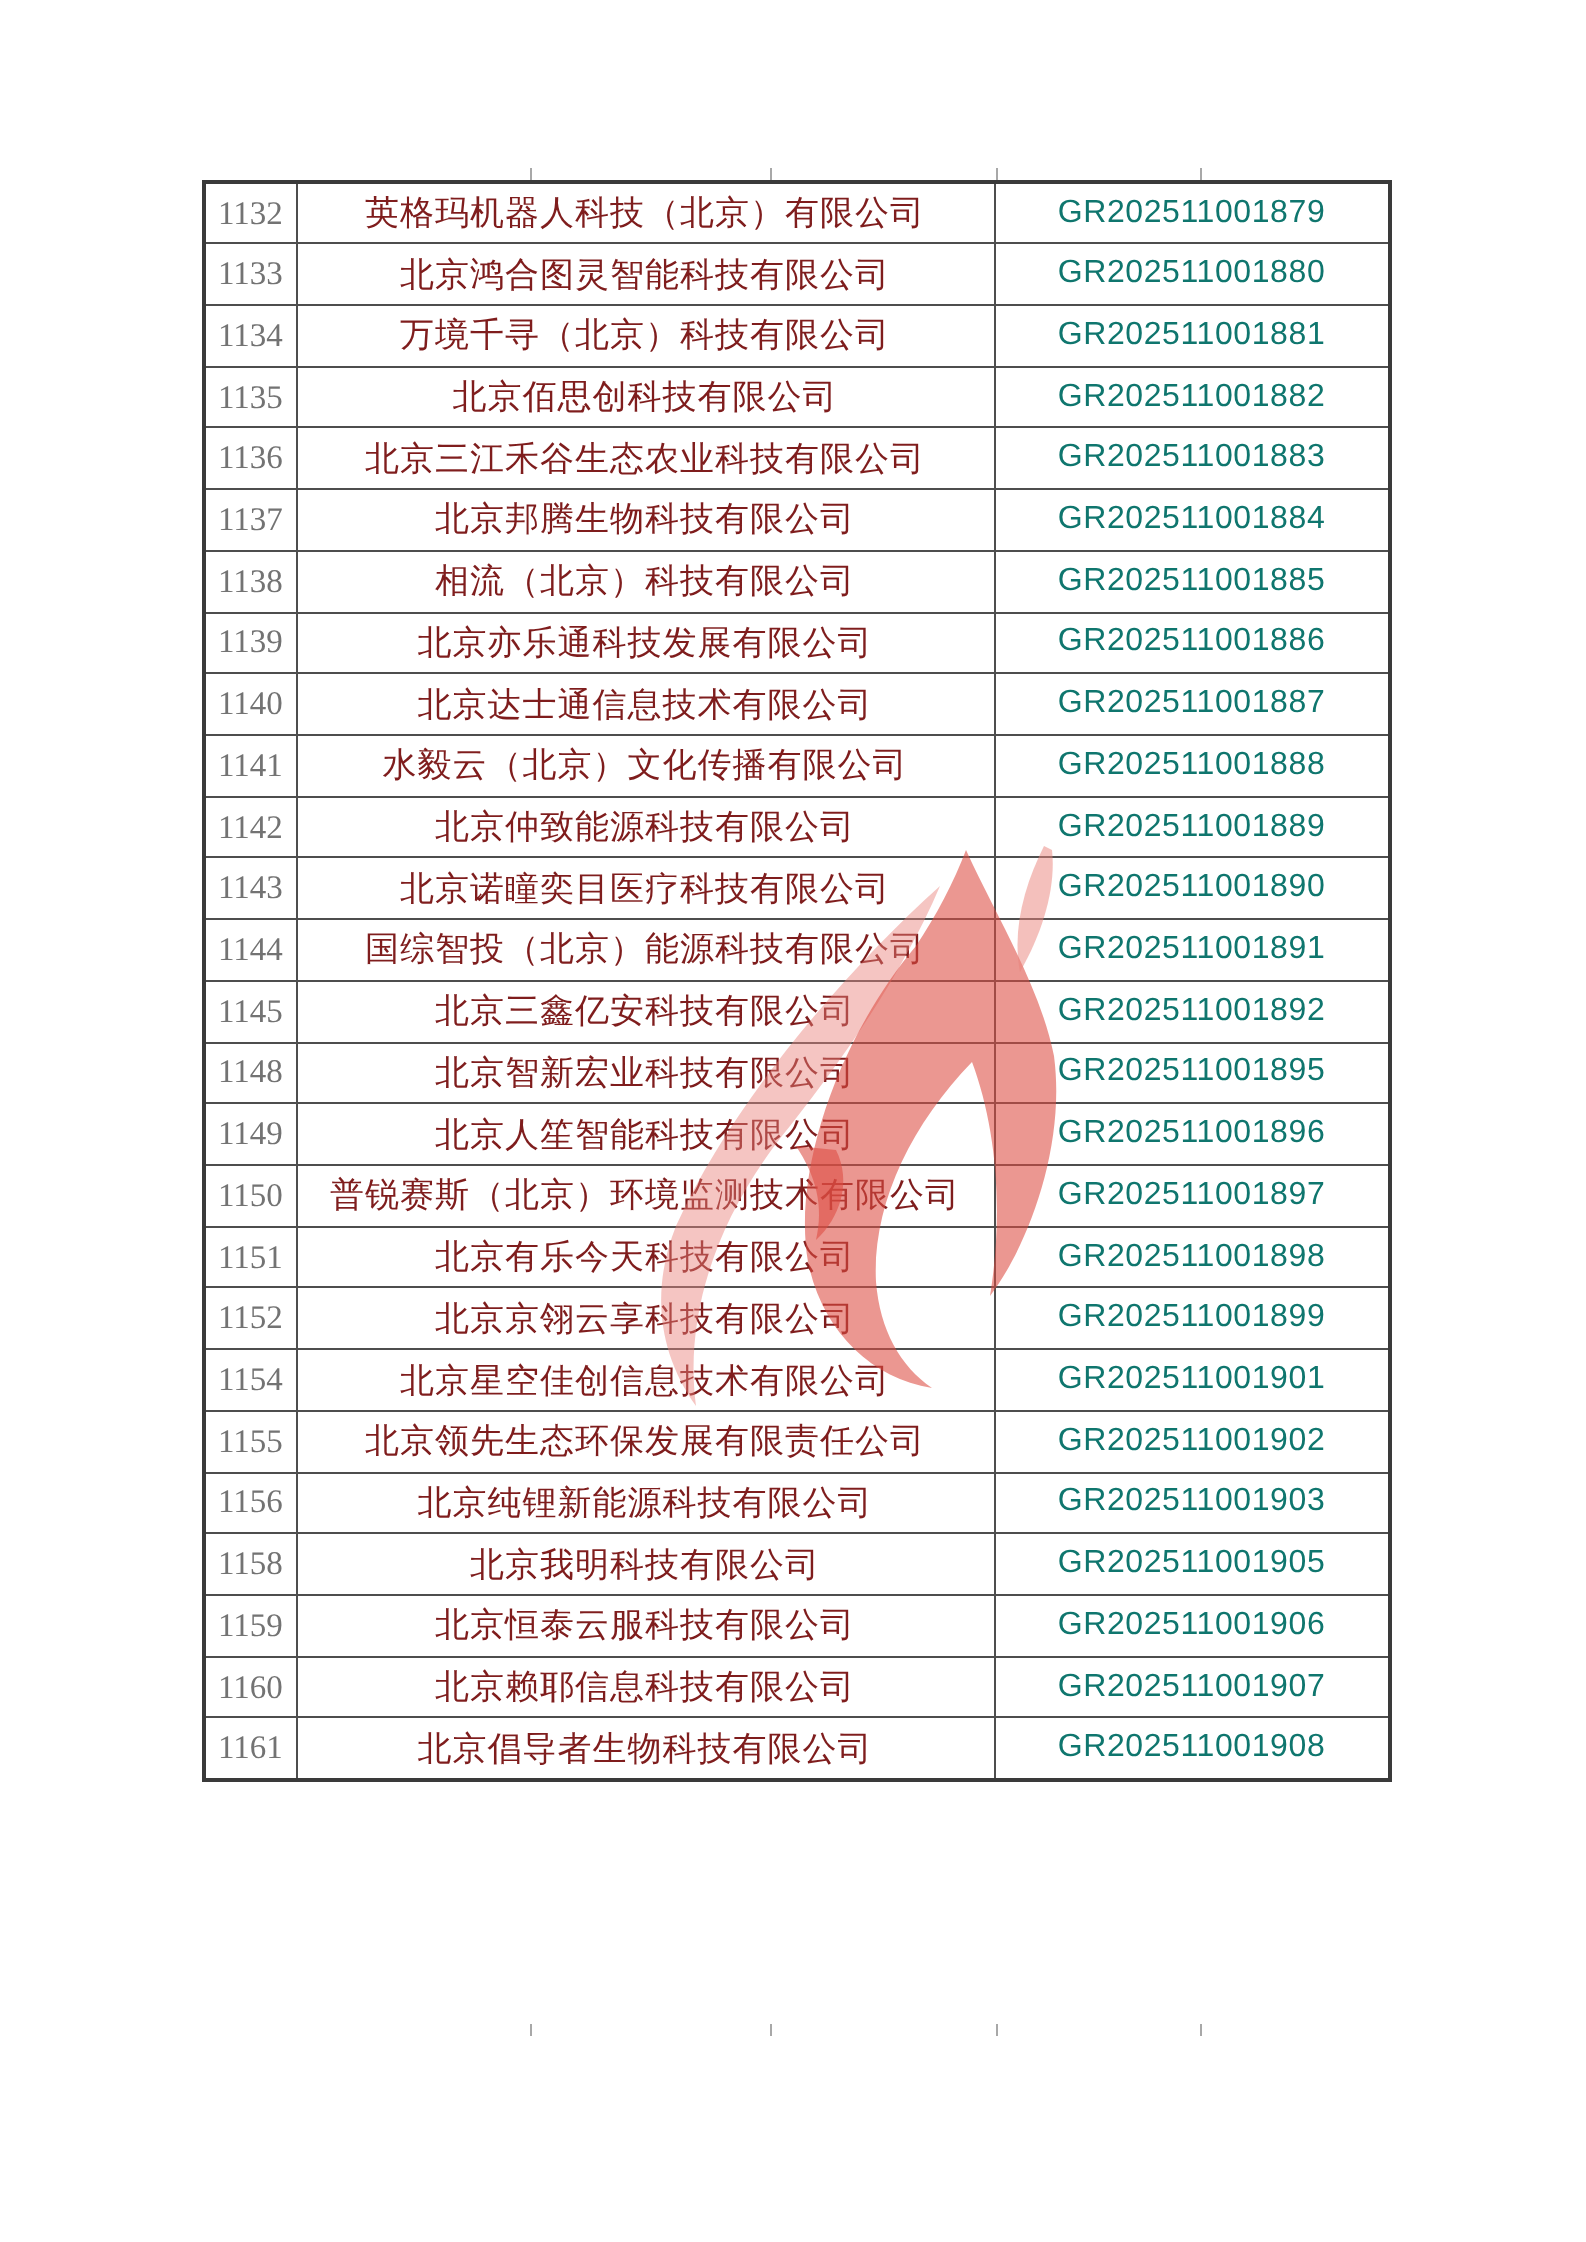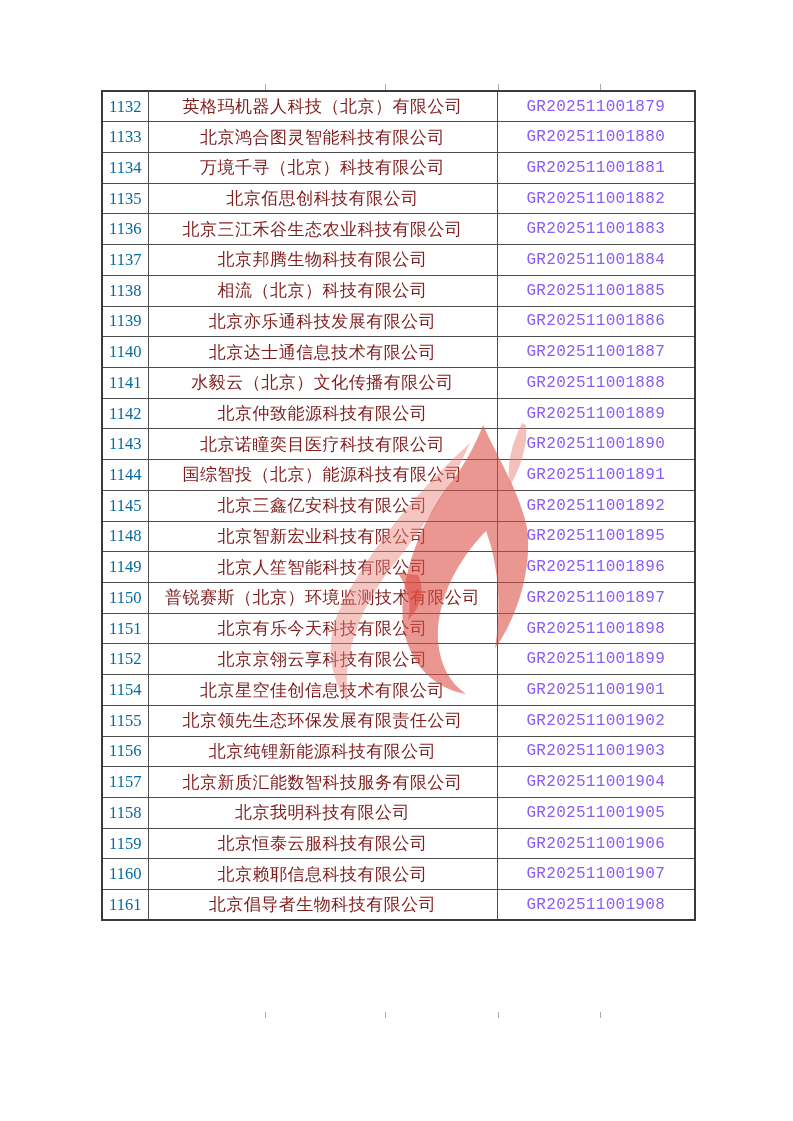--- a/index.html
+++ b/index.html
@@ -28,32 +28,32 @@
     overflow: hidden;
     white-space: nowrap;
   }
   table.company-table tr { height: 30.73px; }
   col.col-index   { width: 46px; }
   col.col-company { width: 349px; }
   col.col-code    { width: 198px; }
   td.cell-index {
     font-family: "Liberation Serif", serif;
     font-size: 16.5px;
-    color: #0369a1;
+    color: #737373;
   }
   td.cell-company {
     font-family: "Liberation Serif", serif;
     font-size: 17px;
     color: #7f1d1d;
     letter-spacing: 0.5px;
   }
   td.cell-code {
-    font-family: Liberation Mono, monospace;
+    font-family: Liberation Sans, sans-serif;
     font-size: 16px;
-    color: #8b5cf6;
+    color: #0f766e;
     letter-spacing: 0.3px;
   }
   .watermark {
     position: absolute;
     left: 290px;
     top: 413px;
     width: 260px;
     height: 310px;
     pointer-events: none;
     z-index: 5;
@@ -216,25 +216,20 @@
       <td class="cell-company">北京领先生态环保发展有限责任公司</td>
       <td class="cell-code">GR202511001902</td>
     </tr>
 
     <tr>
       <td class="cell-index">1156</td>
       <td class="cell-company">北京纯锂新能源科技有限公司</td>
       <td class="cell-code">GR202511001903</td>
     </tr>
 
-    <tr>
-      <td class="cell-index">1157</td>
-      <td class="cell-company">北京新质汇能数智科技服务有限公司</td>
-      <td class="cell-code">GR202511001904</td>
-    </tr>
 
     <tr>
       <td class="cell-index">1158</td>
       <td class="cell-company">北京我明科技有限公司</td>
       <td class="cell-code">GR202511001905</td>
     </tr>
 
     <tr>
       <td class="cell-index">1159</td>
       <td class="cell-company">北京恒泰云服科技有限公司</td>

